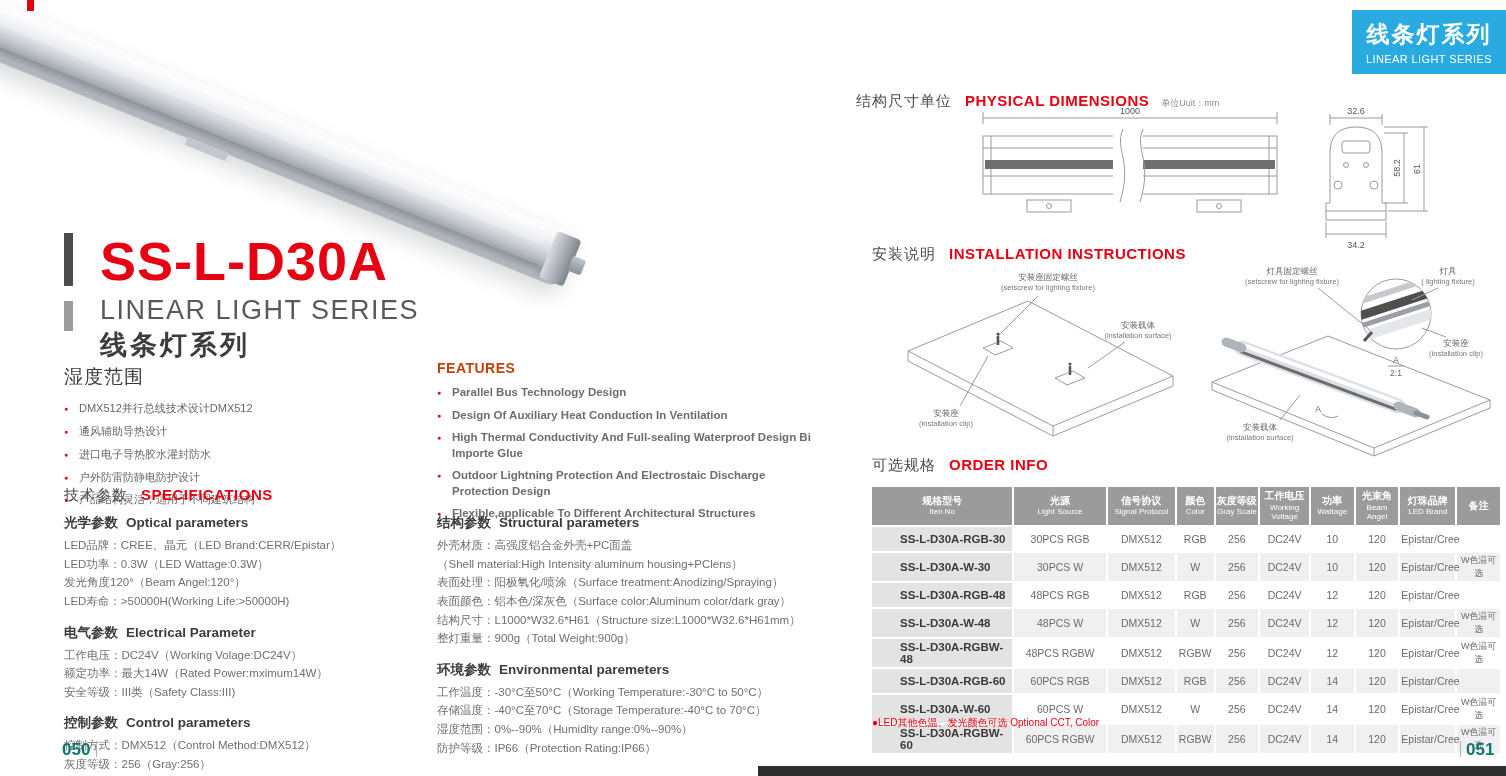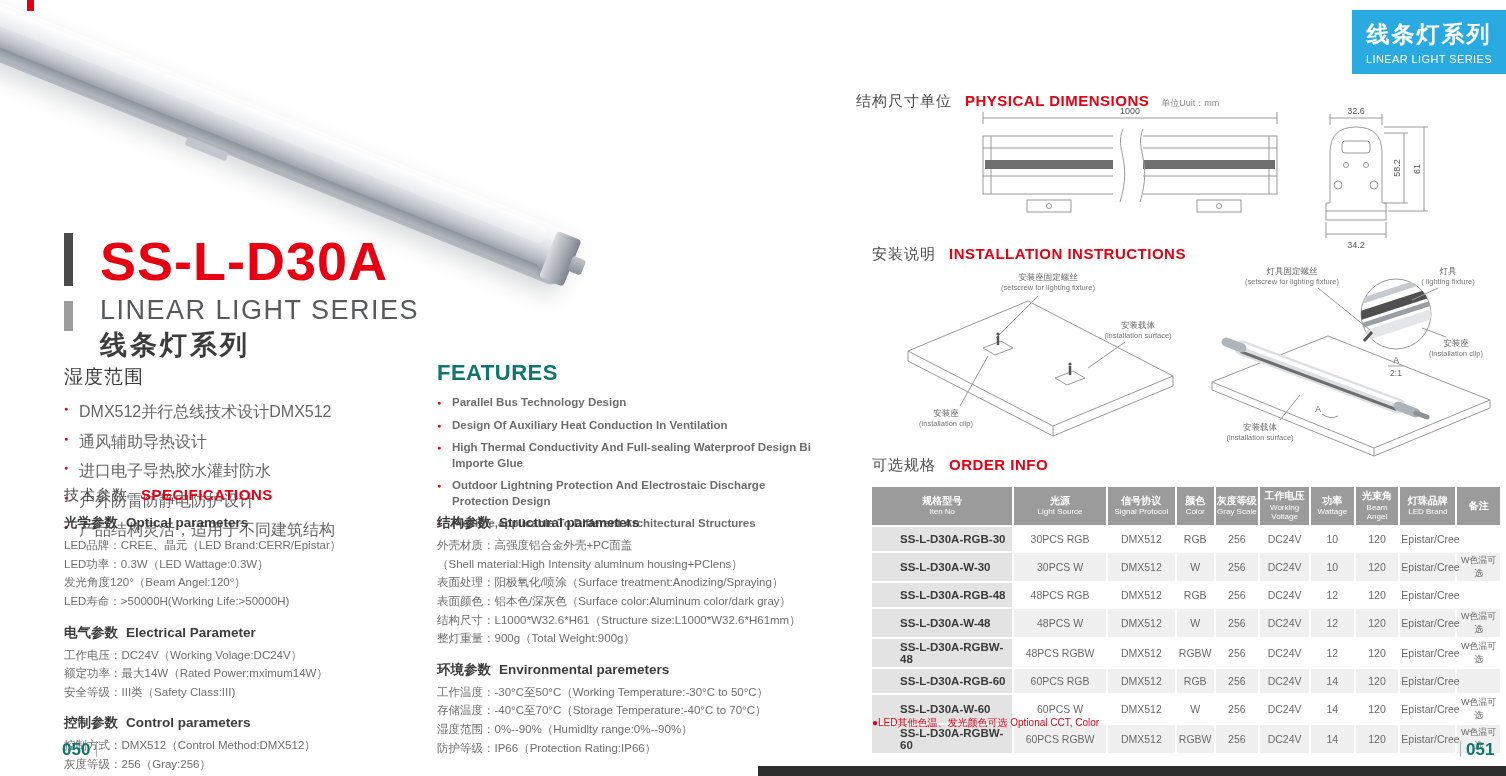--- a/index.html
+++ b/index.html
@@ -23,24 +23,24 @@
   .tube-clip{position:absolute;left:300px;bottom:-7px;width:44px;height:9px;border-radius:2px;background:#c3c7cd;}
   .bar-dark{position:absolute;left:64px;top:233px;width:9px;height:53px;background:#4b4b4b;}
   .bar-gray{position:absolute;left:64px;top:301px;width:9px;height:30px;background:#9d9d9d;}
   .title-block{position:absolute;left:100px;top:234px;}
   .model-title{font-size:54px;font-weight:bold;letter-spacing:1px;color:#e60012;line-height:1;}
   .series-en{font-size:27px;color:#58595b;letter-spacing:1.5px;margin-top:7px;}
   .series-cn{font-size:27px;font-weight:bold;color:#3c3c3c;margin-top:1px;letter-spacing:3px;}
   .blk-cn-feat{position:absolute;left:64px;top:364px;width:360px;}
   .cn-feat-title{font-size:19px;color:#3c3c3c;margin-bottom:11px;letter-spacing:1px;}
   ul.dotlist{list-style:none;margin:0;padding:0;}
-  ul.dotlist li{position:relative;padding-left:15px;font-size:16px;color:#666;margin:8px 0;line-height:1.35;}
+  ul.dotlist li{position:relative;padding-left:15px;font-size:11px;color:#666;margin:8px 0;line-height:1.35;}
   ul.dotlist li::before{content:"●";position:absolute;left:0;top:3px;font-size:7px;color:#e60012;}
   .blk-en-feat{position:absolute;left:437px;top:360px;width:378px;}
-  .en-feat-title{font-size:22px;font-weight:bold;color:#0f766e;margin-bottom:9px;letter-spacing:.5px;}
+  .en-feat-title{font-size:14px;font-weight:bold;color:#c2410c;margin-bottom:9px;letter-spacing:.5px;}
   .blk-en-feat ul.dotlist li{font-weight:bold;color:#6d6d6d;font-size:11.5px;margin:7px 0;}
   .sec-head{white-space:nowrap;}
   .sec-head .cn{font-size:15px;color:#4d4d4d;letter-spacing:1px;}
   .sec-head .en{font-size:15px;font-weight:bold;color:#e60012;margin-left:13px;letter-spacing:.5px;}
   .sec-head .unit{font-size:9px;color:#888;margin-left:12px;}
   .spec-head{position:absolute;left:64px;top:486px;}
   .spec-col1{position:absolute;left:64px;top:514px;width:365px;}
   .spec-col2{position:absolute;left:437px;top:514px;width:392px;}
   .spec-group{margin-bottom:13px;}
   .spec-title{font-size:13.5px;font-weight:bold;color:#3c3c3c;margin-bottom:4px;}

